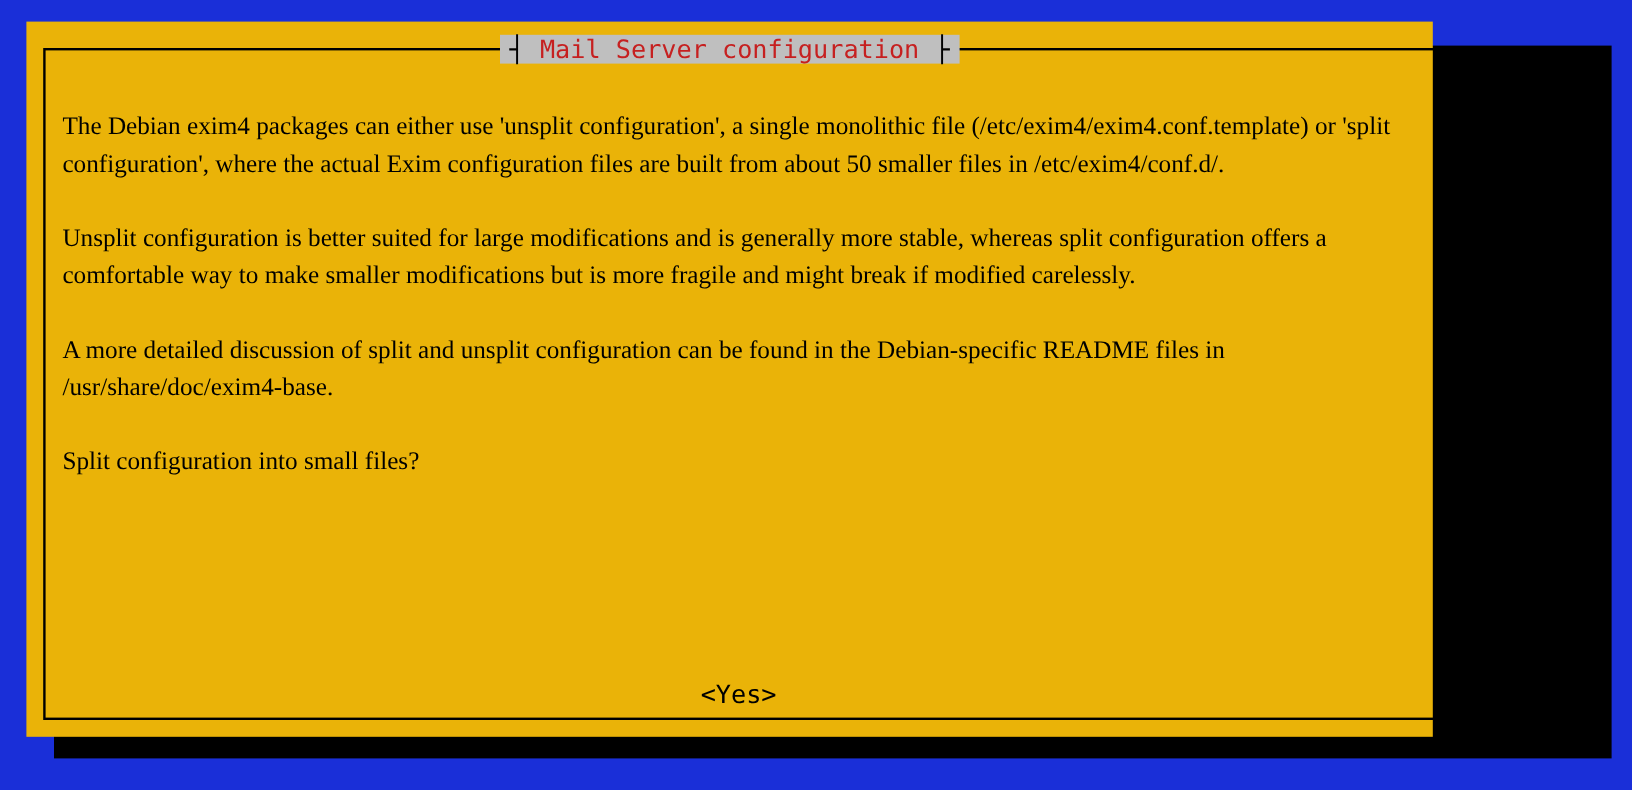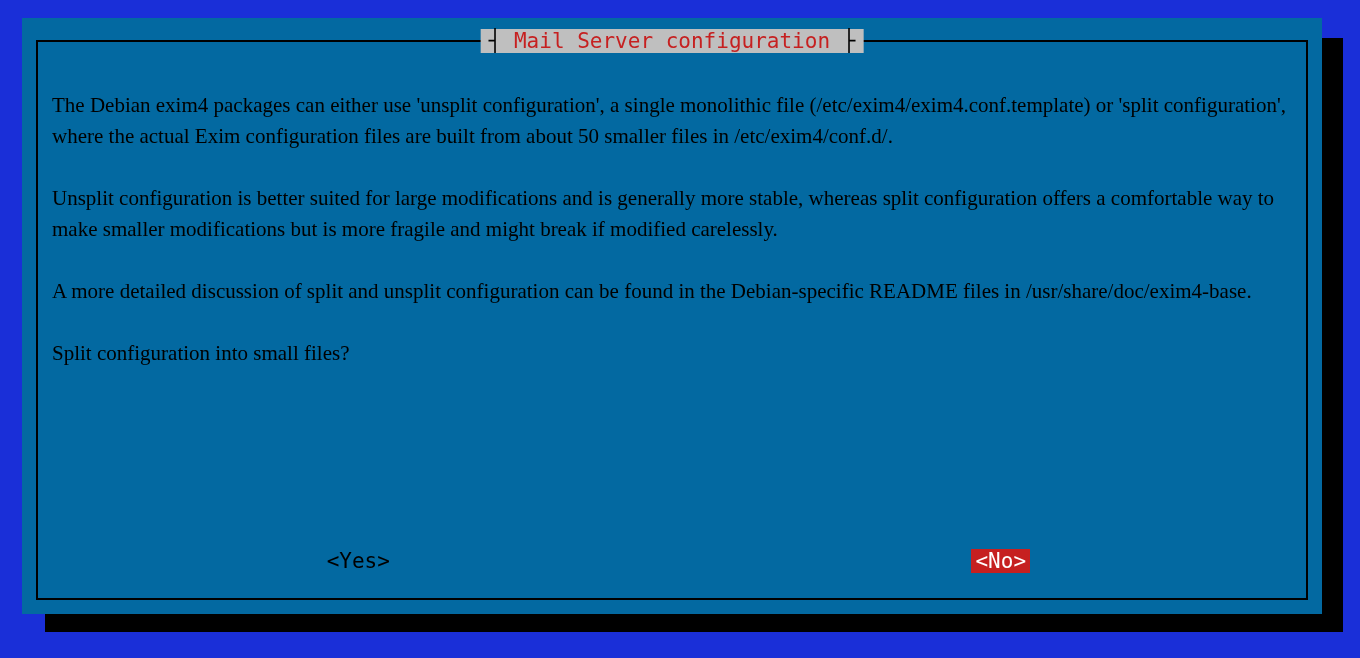--- a/index.html
+++ b/index.html
@@ -21,23 +21,23 @@
     top: 38px;
     left: 45px;
     width: 1298px;
     height: 594px;
     background: #000000;
   }
   .dialog {
     position: absolute;
     top: 18px;
     left: 22px;
-    width: 1300px;
+    width: 1172px;
     height: 596px;
-    background: #0369a1;
+    background: #eab308;
   }
   .frame {
     position: absolute;
     top: 22px;
     left: 14px;
     width: 1272px;
     height: 560px;
     border: 2px solid #000000;
   }
   .title {
@@ -59,21 +59,21 @@
     top: 72px;
     left: 30px;
     right: 30px;
     color: #000000;
     line-height: 31px;
     white-space: pre-wrap;
     font-family: Liberation Serif, serif;
   }
   .buttons-row {
     position: absolute;
-    bottom: 38px;
+    bottom: 20px;
     left: 0;
     right: 0;
     height: 31px;
     display: flex;
     padding-left: 15px;
   }
   .btn-cell {
     flex: 1;
     display: flex;
     align-items: center;
@@ -110,17 +110,14 @@
 <span>Unsplit configuration is better suited for large modifications and is generally more stable, whereas split configuration offers a comfortable way to make smaller modifications but is more fragile and might break if modified carelessly.</span>
 
 <span>A more detailed discussion of split and unsplit configuration can be found in the Debian-specific README files in /usr/share/doc/exim4-base.</span>
 
 <span>Split configuration into small files?</span></div>
 
   <div class="buttons-row">
     <div class="btn-cell">
       <button class="btn">&lt;Yes&gt;</button>
     </div>
-    <div class="btn-cell">
-      <button class="btn selected">&lt;No&gt;</button>
-    </div>
   </div>
 </div>
 
 </body></html>

